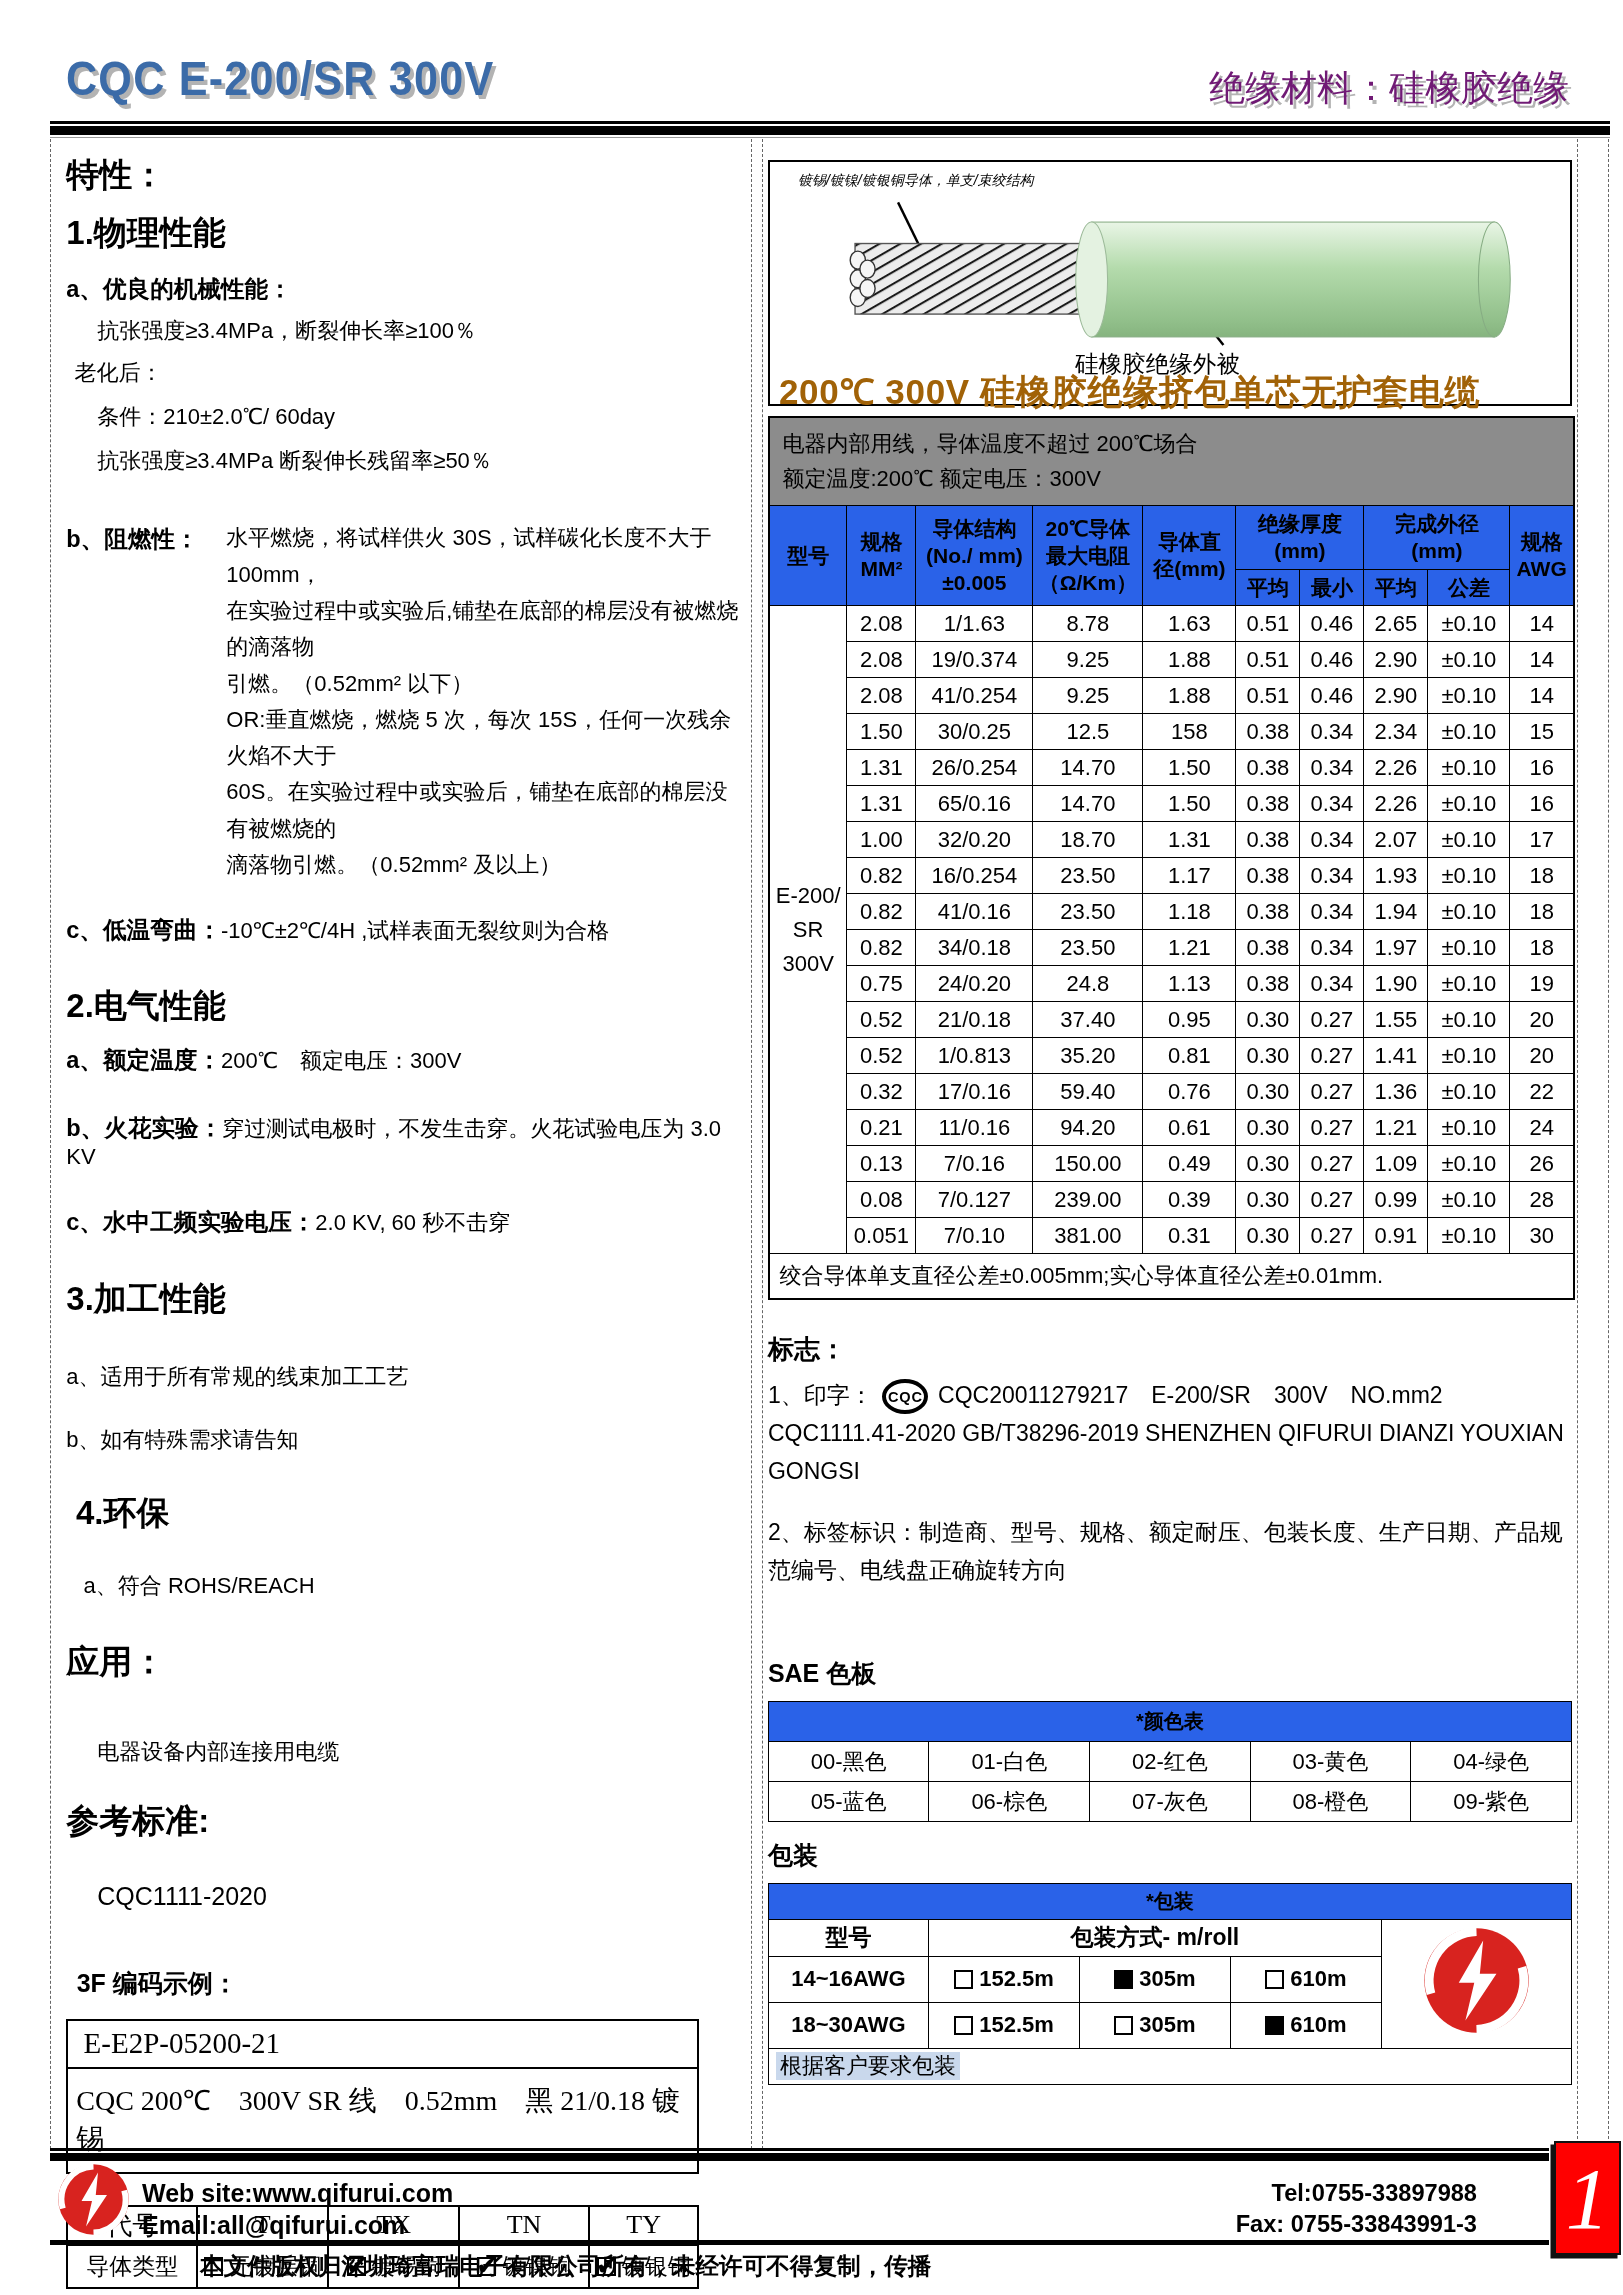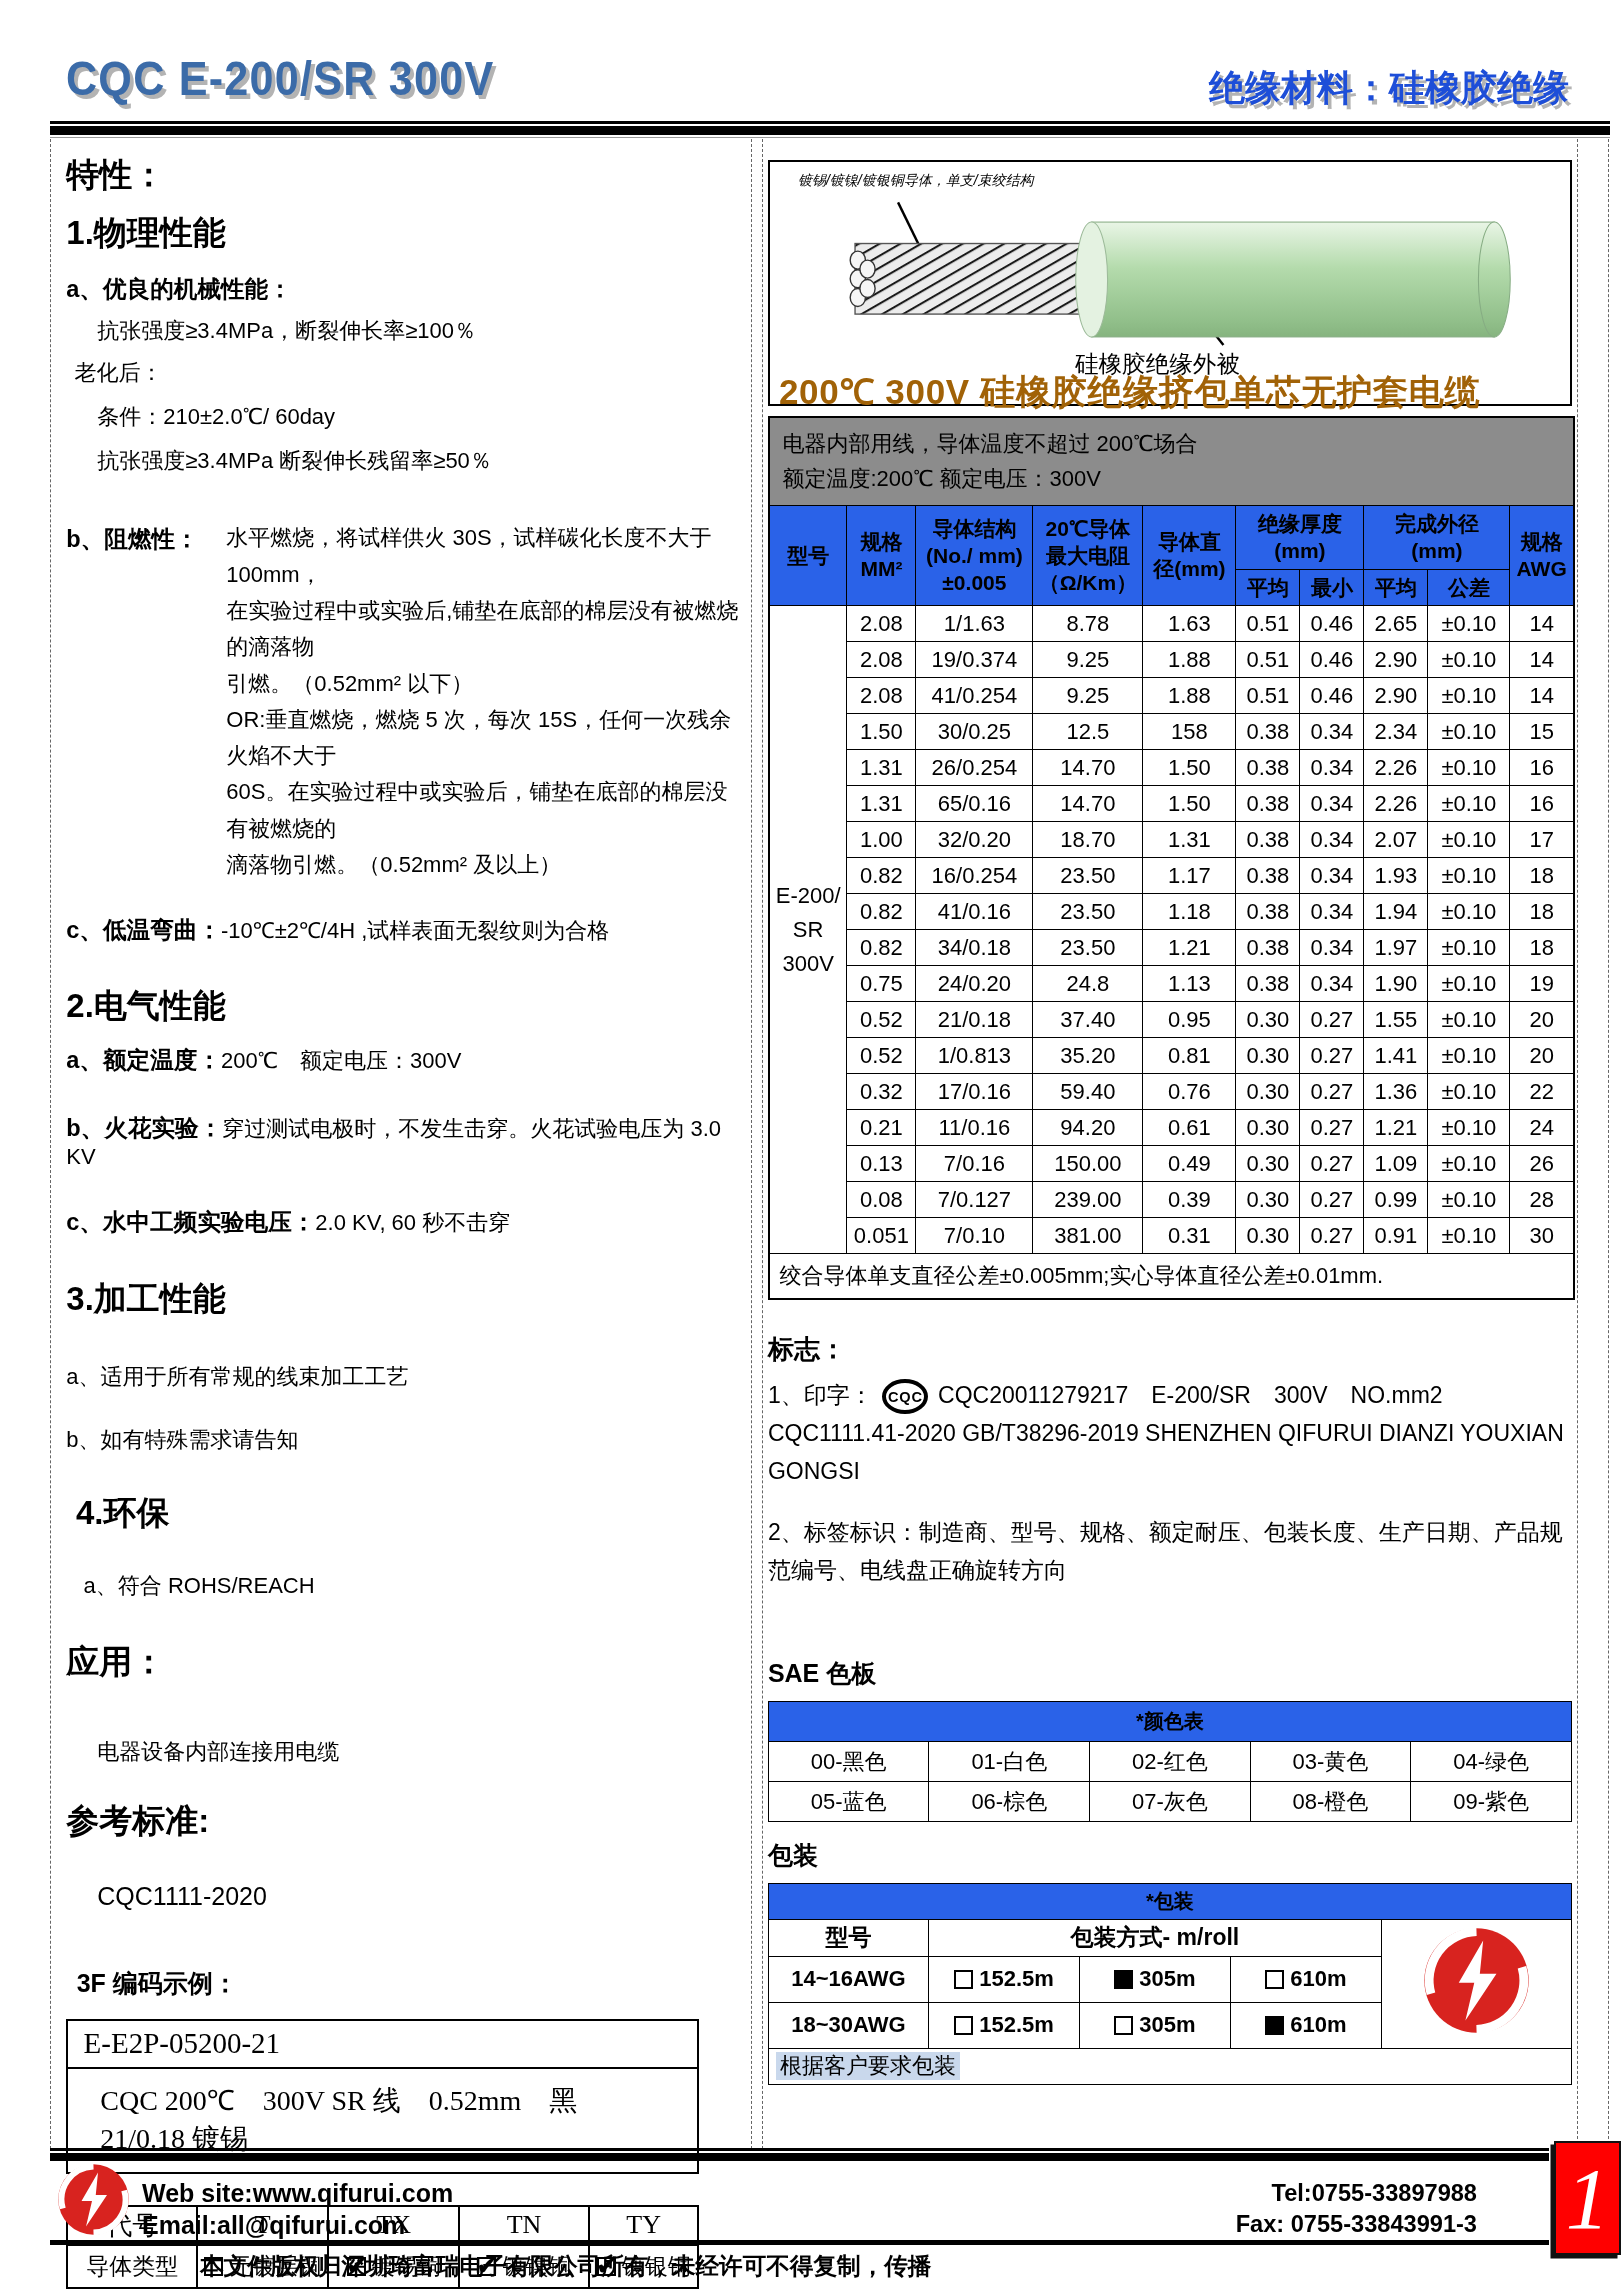--- a/index.html
+++ b/index.html
@@ -2,21 +2,21 @@
 <html style="font-size:11px"><head>
 <meta charset="utf-8">
 <style>
   * { margin:0; padding:0; box-sizing:border-box; }
   html,body { width:1623px; height:2295px; background:#fff; font-family:"Liberation Sans", sans-serif; color:#000; }
   body { position:relative; overflow:hidden; }
   .pre { white-space:pre-line; }
 
   
   .doc-title { position:absolute; left:66px; top:50px; font-size:49px; font-weight:bold; color:#3b6ba8; letter-spacing:1.4px; transform:scaleX(.88); transform-origin:left; text-shadow:4.2px 4.2px 0 #b3b3b3; }
-  .doc-subtitle { position:absolute; right:54px; top:64px; font-size:36px; font-weight:bold; color:#1d4ed8; text-shadow:3.5px 3.5px 0 #b3b3b3; }
+  .doc-subtitle { position:absolute; right:54px; top:64px; font-size:36px; font-weight:normal; color:#701a75; text-shadow:3.5px 3.5px 0 #b3b3b3; }
   .rule1 { position:absolute; left:50px; width:1560px; top:121px; height:2.8px; background:#000; }
   .rule2 { position:absolute; left:50px; width:1560px; top:126px; height:9px; background:#000; }
   .rule3 { position:absolute; left:50px; width:1560px; top:137px; height:1.4px; background:#999; }
 
   
   .left-col  { position:absolute; left:50px;  top:139px; width:702px; height:2010px; border-left:1.4px dashed #666; border-right:1.4px dashed #666; padding:0 7px 0 15.3px; }
   .right-col { position:absolute; left:762px; top:139px; width:816px; height:2010px; border-left:1.4px dashed #666; border-right:1.4px dashed #666; padding:0 4.9px; }
   .page-edge { position:absolute; right:14px; top:139px; height:2010px; width:0; border-right:1.4px dashed #666; }
 
   
@@ -42,21 +42,21 @@
   .proc-b { margin-top:33px; }
   .c-env { margin-top:40px; margin-left:9.7px; }
   .env-a { margin-top:39px; margin-left:17.3px; }
   .c-app { margin-top:43px; }
   .app-txt { margin-top:56px; margin-left:31px; }
   .c-std { margin-top:36px; }
   .std-txt { margin-top:42px; margin-left:31px; font-size:25px; }
   .coding-h { margin-top:56px; margin-left:10.4px; font-size:25px; font-weight:bold; }
   .code-box { margin-top:19.4px; width:633px; border:2.1px solid #000; font-family:"Liberation Serif", serif; }
   .code-box .r1 { font-size:29px; padding:5.6px 15.3px 7px; border-bottom:2.1px solid #000; }
-  .code-box .r2 { font-size:28px; padding:11px 32px 14px; }
+  .code-box .r2 { font-size:28px; padding:11px 8px 14px; }
 
   table { border-collapse:collapse; }
   .cond-tbl { margin-top:30.5px; width:633px; font-family:"Liberation Serif", serif; }
   .cond-tbl td { border:2.1px solid #000; text-align:center; height:39px; font-size:26px; }
   .cond-tbl .r2 td { font-size:23px; height:43px; font-family:"Liberation Sans", sans-serif; }
 
   .cb { display:inline-block; width:19px; height:19px; border:2.1px solid #000; background:#fff; vertical-align:-2.1px; margin-right:6.2px; position:relative; }
   .cb.checked::after { content:"✔"; position:absolute; left:-2.1px; top:-7px; font-size:23.6px; font-weight:bold; color:#000; }
   .cb.filled { background:#000; }
 

